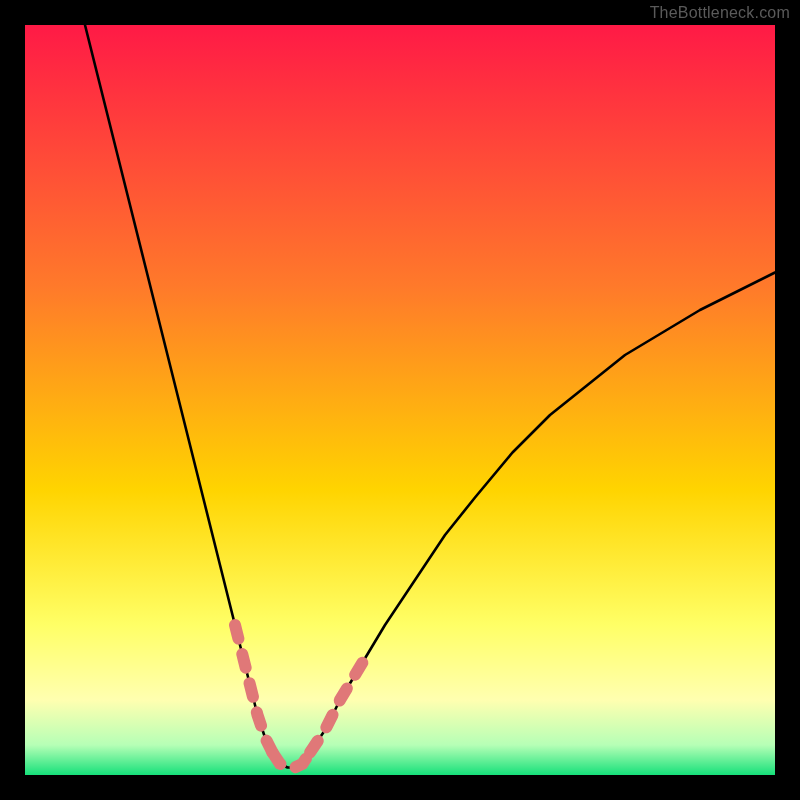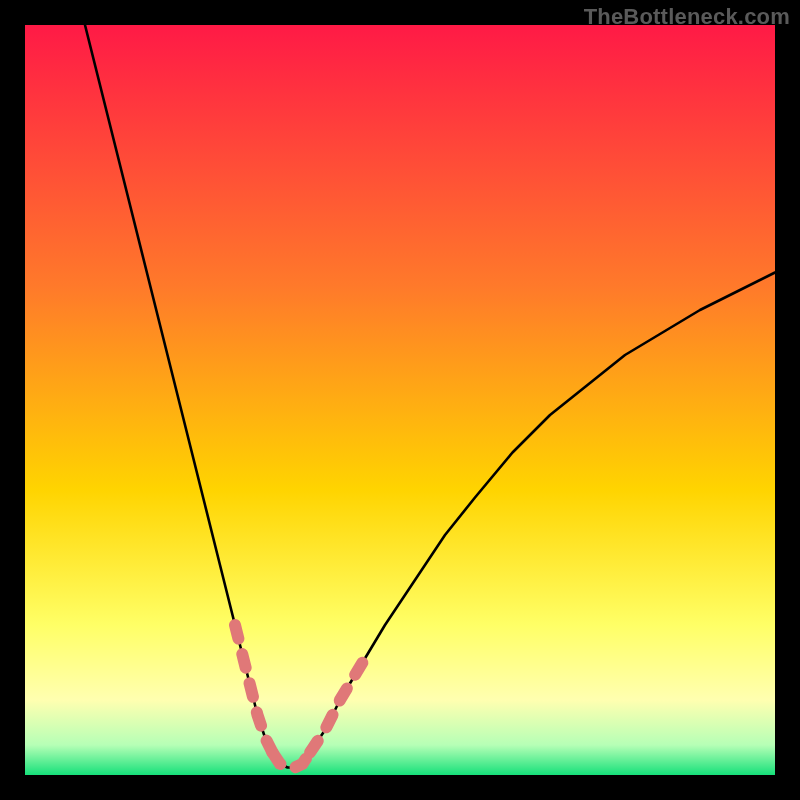--- a/index.html
+++ b/index.html
@@ -15,22 +15,22 @@
   .gradient {
     position: absolute;
     left: 0; top: 0;
     width: 100%; height: 100%;
   }
   .watermark {
     position: absolute;
     top: 4px;
     right: 10px;
     font-family: Arial, Helvetica, sans-serif;
-    font-size: 22px;
-    font-weight: 700;
+    font-size: 16px;
+    font-weight: 400;
     color: #5a5a5a;
     letter-spacing: 0.2px;
   }
   svg.curve {
     position: absolute;
     left: 0; top: 0;
     width: 100%; height: 100%;
     overflow: visible;
   }
 </style>

